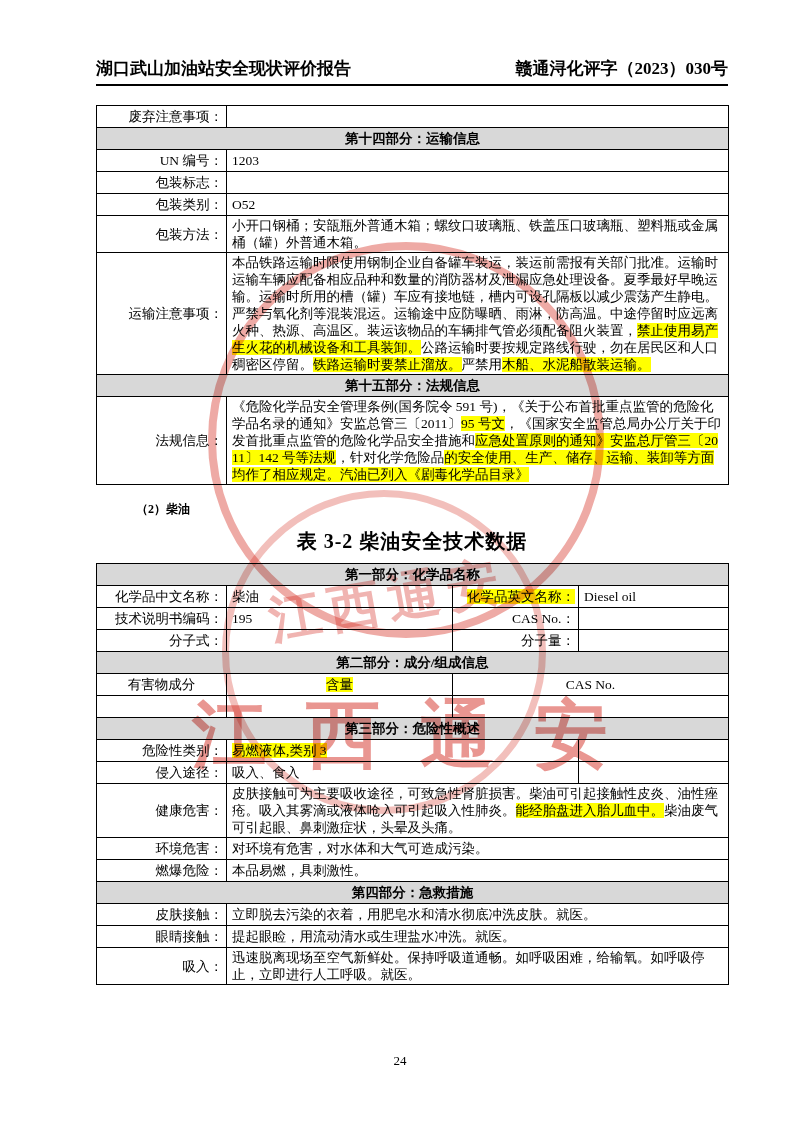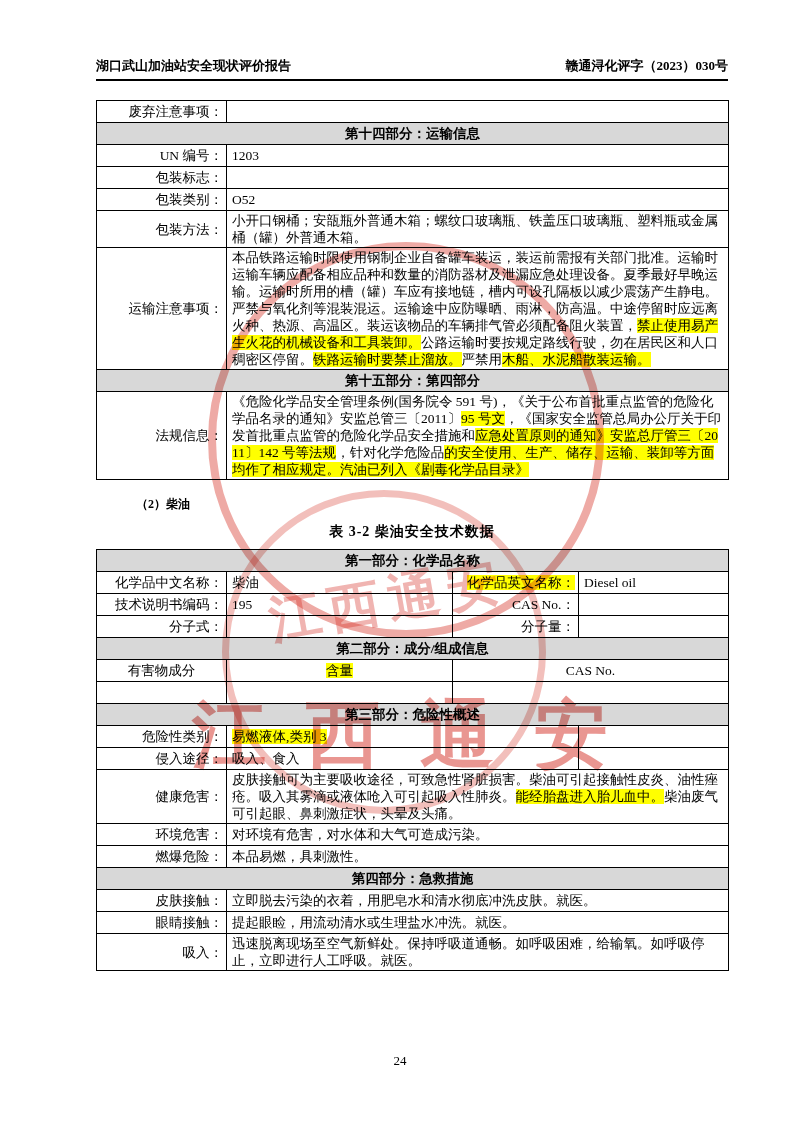--- a/index.html
+++ b/index.html
@@ -6,39 +6,39 @@
   .page {
     position:relative; width:800px; height:1131px; background:#ffffff;
     overflow:hidden; color:#000;
     font-family:"Liberation Serif","DejaVu Serif",serif;
   }
   .content { margin-left:96px; margin-right:72px; }
 
   .doc-header {
     padding-top:57px; display:flex; justify-content:space-between;
     align-items:flex-end; border-bottom:2px solid #000; padding-bottom:4px;
-    font-size:13px; font-weight:bold;
+    font-size:17px; font-weight:bold;
   }
 
   table { border-collapse:collapse; width:632px; table-layout:fixed; }
   .t1 { margin-top:19px;padding-left:20px; }
   .t2 { margin-top:8px;border-radius:15px; }
   td {
     border:1px solid #000; padding:1px 5px; font-size:13.5px;
     line-height:17px; height:19px; vertical-align:middle;
     word-break:break-all; overflow:hidden;
   }
   .lbl { text-align:right; padding:1px 3px; white-space:nowrap; }
   .val { text-align:left; }
   .section { text-align:center; font-weight:bold; background:#d8d8d8; }
   .c { text-align:center; }
   .hl { background:#ffff00; }
 
   .item-label { font-weight:bold; font-size:12px; margin:16px 0 4px 40px; }
-  .table-title { text-align:center; font-weight:bold; font-size:14px; margin-top:10px; letter-spacing:1px; }
+  .table-title { text-align:center; font-weight:bold; font-size:20px; margin-top:10px; letter-spacing:1px; }
 
   .footer { position:absolute; bottom:62px; left:0; width:100%; text-align:center; font-size:13px; }
 
   
   .watermark { position:absolute; left:0; top:0; width:800px; height:1131px;
                pointer-events:none; z-index:9; mix-blend-mode:multiply; }
   .wm-ring-a { position:absolute; left:208px; top:242px; width:380px; height:380px;
                border:8px solid rgba(213,43,30,0.40); border-radius:50%; }
   .wm-ring-b { position:absolute; left:222px; top:490px; width:310px; height:310px;
                border:7px solid rgba(213,43,30,0.30); border-radius:50%; }
@@ -88,21 +88,21 @@
       </tr>
       <tr>
         <td class="lbl">包装方法：</td>
         <td class="val">小开口钢桶；安瓿瓶外普通木箱；螺纹口玻璃瓶、铁盖压口玻璃瓶、塑料瓶或金属桶（罐）外普通木箱。</td>
       </tr>
       <tr>
         <td class="lbl">运输注意事项：</td>
         <td class="val"><span>本品铁路运输时限使用钢制企业自备罐车装运，装运前需报有关部门批准。运输时运输车辆应配备相应品种和数量的消防器材及泄漏应急处理设备。夏季最好早晚运输。运输时所用的槽（罐）车应有接地链，槽内可设孔隔板以减少震荡产生静电。严禁与氧化剂等混装混运。运输途中应防曝晒、雨淋，防高温。中途停留时应远离火种、热源、高温区。装运该物品的车辆排气管必须配备阻火装置，</span><span class="hl">禁止使用易产生火花的机械设备和工具装卸。</span><span>公路运输时要按规定路线行驶，勿在居民区和人口稠密区停留。</span><span class="hl">铁路运输时要禁止溜放。</span><span>严禁用</span><span class="hl">木船、水泥船散装运输。</span></td>
       </tr>
       <tr>
-        <td class="section" colspan="2">第十五部分：第四部分</td>
+        <td class="section" colspan="2">第十五部分：法规信息</td>
       </tr>
       <tr>
         <td class="lbl">法规信息：</td>
         <td class="val"><span>《危险化学品安全管理条例(国务院令 591 号)，《关于公布首批重点监管的危险化学品名录的通知》安监总管三〔2011〕</span><span class="hl">95 号文</span><span>，《国家安全监管总局办公厅关于印发首批重点监管的危险化学品安全措施和</span><span class="hl">应急处置原则的通知》安监总厅管三〔2011〕142 号等法规</span><span>，针对化学危险品</span><span class="hl">的安全使用、生产、储存、运输、装卸等方面均作了相应规定。</span><span class="hl">汽油已列入《剧毒化学品目录》</span></td>
       </tr>
     </tbody>
       </table>
 
     <div class="item-label">（2）柴油</div>
     <div class="table-title">表 3-2  柴油安全技术数据</div>

